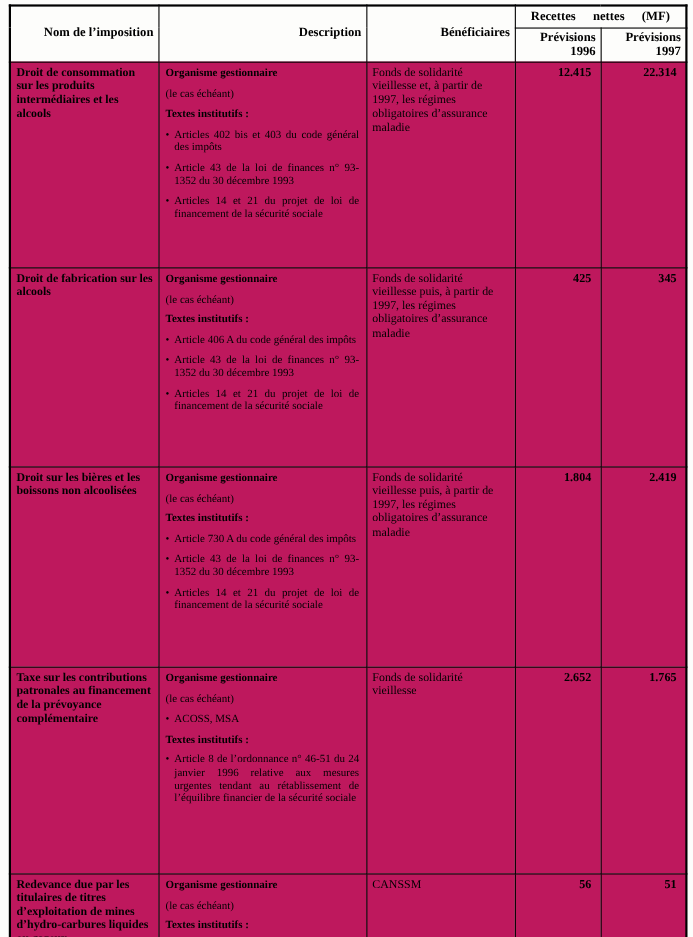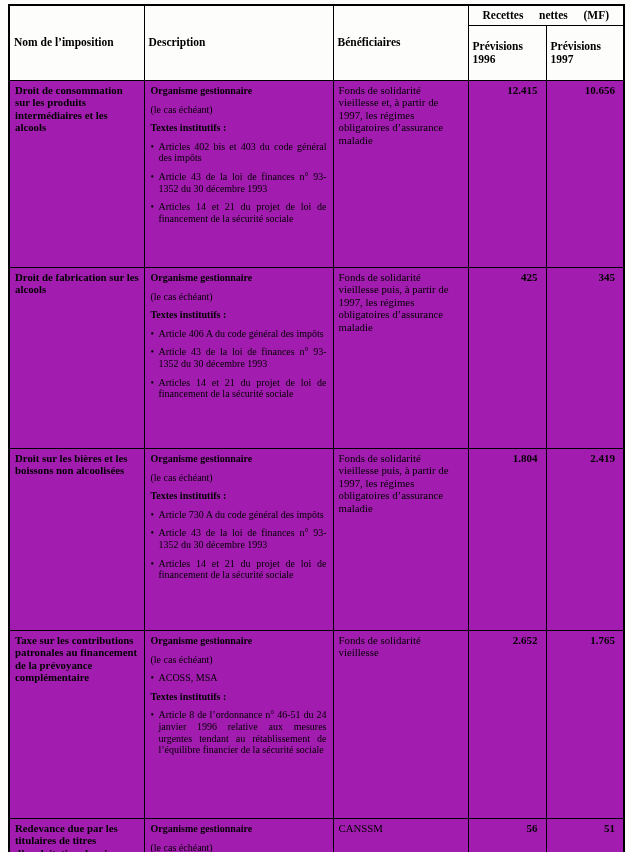--- a/index.html
+++ b/index.html
@@ -21,35 +21,35 @@
     border-collapse:collapse;
     width:615px;
     table-layout:fixed;
   }
   table, th, td{border:1px solid #000}
   table{border-width:2px}
   th{
     font-weight:bold;
     font-size:11.5px;
     line-height:1.15;
-    text-align:left;
+    text-align:right;
     vertical-align:middle;
-    padding:14px 4px;
+    padding:2px 4px;
     background:#fdfdfb;
   }
   tr.h1{height:20px}
   tr.h2{height:27px}
   th.recettes{
     text-align:justify;
     text-align-last:justify;
     padding:0 14px;
   }
   td{
     vertical-align:top;
-    background:#a21caf;
+    background:#be185d;
   }
   td.name{
     font-weight:bold;
     font-size:10.8px;
     line-height:1.14;
     padding:3px 4px 3px 5px;
   }
   td.desc{
     font-size:10px;
     line-height:1.16;
@@ -116,21 +116,21 @@
         <td class="desc">
           <div class="blk bold">Organisme gestionnaire</div>
           <div class="blk">(le cas échéant)</div>
           <div class="blk bold">Textes institutifs :</div>
           <div class="blk bullet">Articles 402 bis et 403 du code général des impôts</div>
           <div class="blk bullet">Article 43 de la loi de finances n° 93-1352 du 30 décembre 1993</div>
           <div class="blk bullet">Articles 14 et 21 du projet de loi de financement de la sécurité sociale</div>
         </td>
         <td class="benef">Fonds de solidarité vieillesse et, à partir de 1997, les régimes obligatoires d’assurance maladie</td>
         <td class="num">12.415</td>
-        <td class="num">10.656</td>
+        <td class="num">22.314</td>
       </tr>
 
       <tr class="r2">
         <td class="name">Droit de fabrication sur les alcools</td>
         <td class="desc">
           <div class="blk bold">Organisme gestionnaire</div>
           <div class="blk">(le cas échéant)</div>
           <div class="blk bold">Textes institutifs :</div>
           <div class="blk bullet">Article 406 A du code général des impôts</div>
           <div class="blk bullet">Article 43 de la loi de finances n° 93-1352 du 30 décembre 1993</div>

